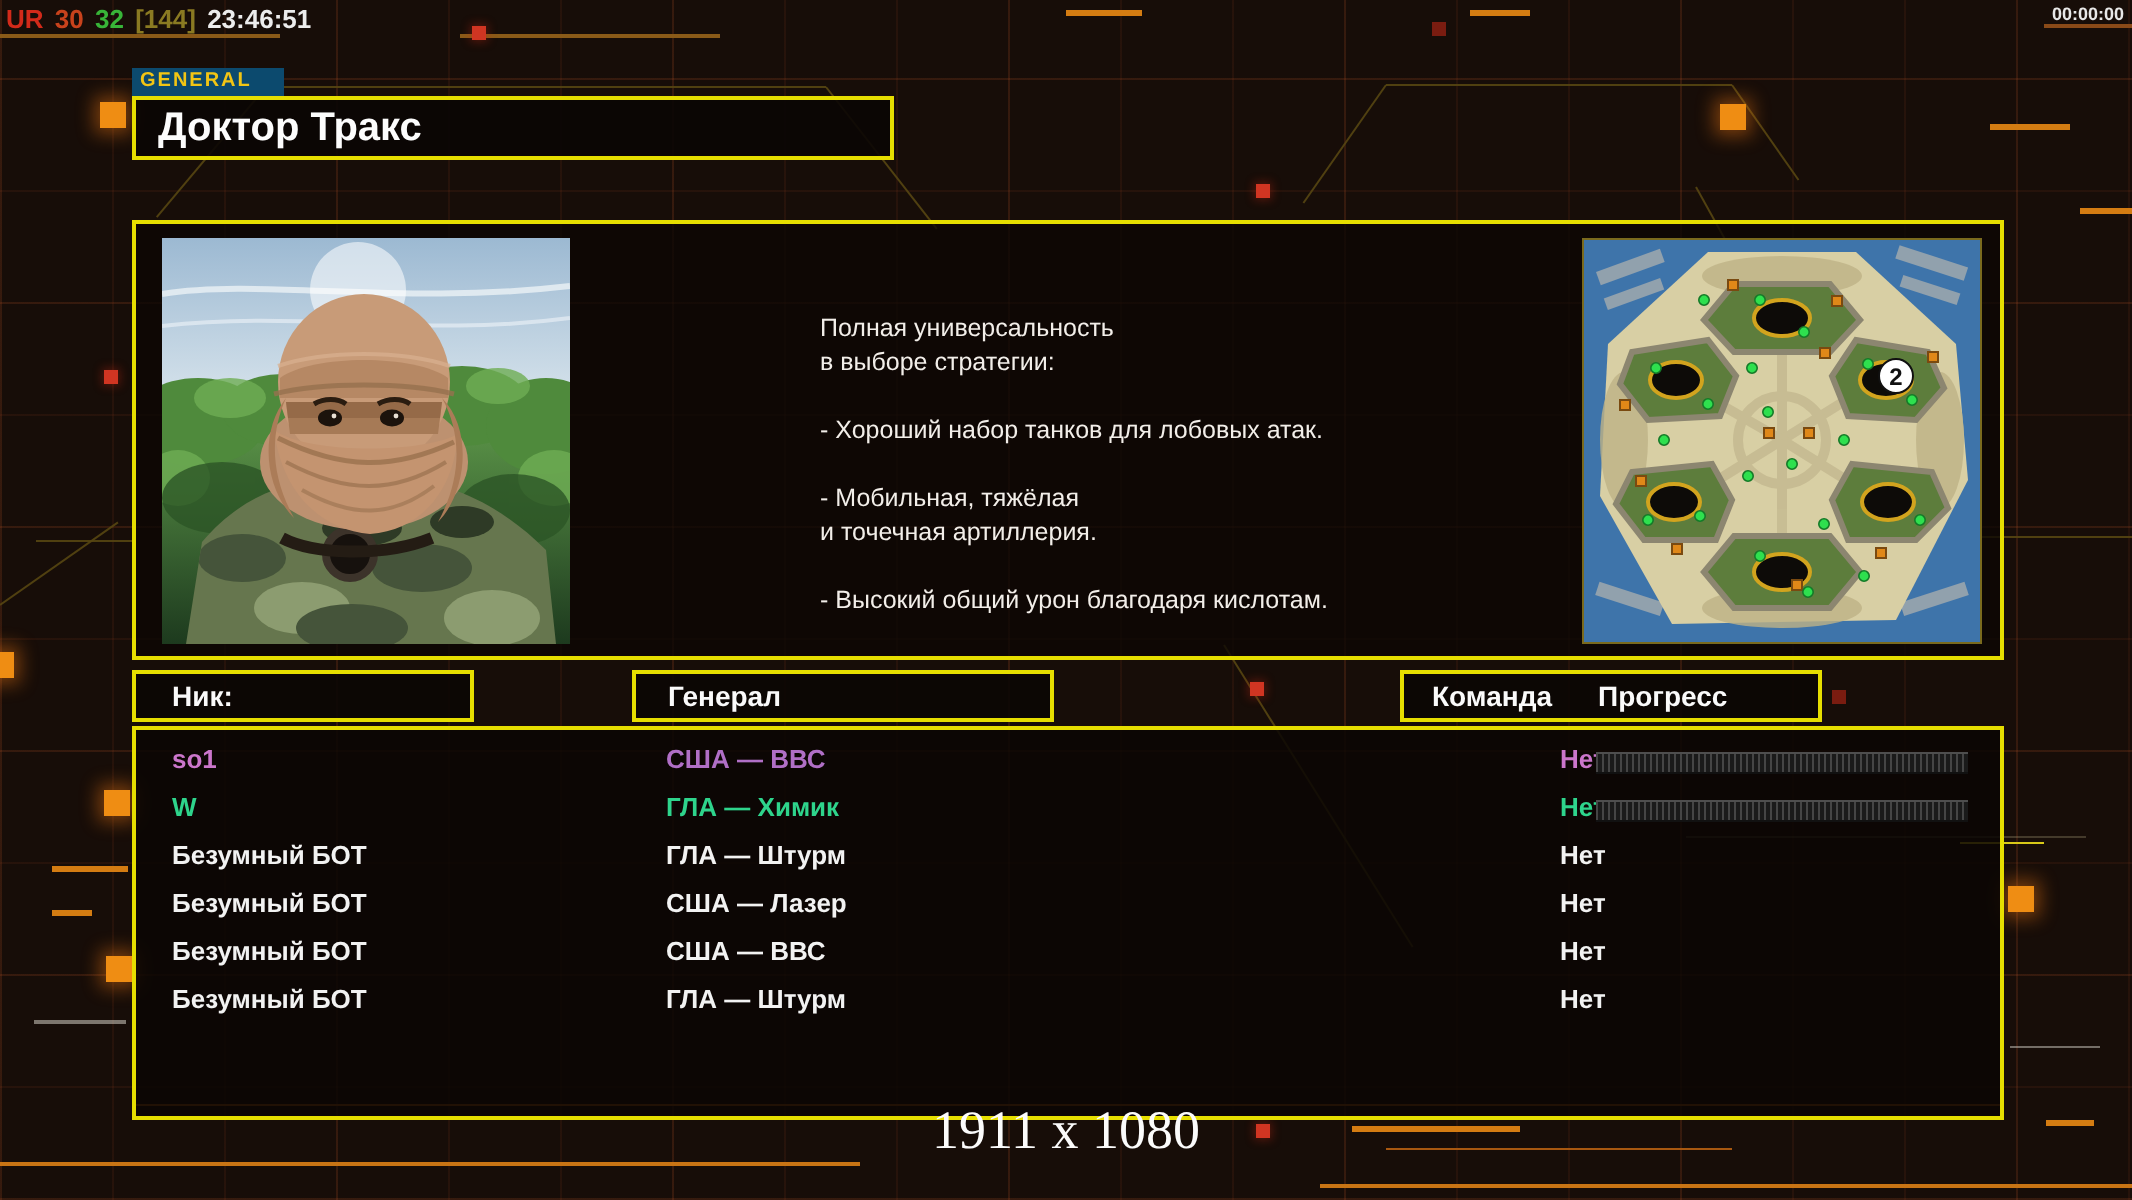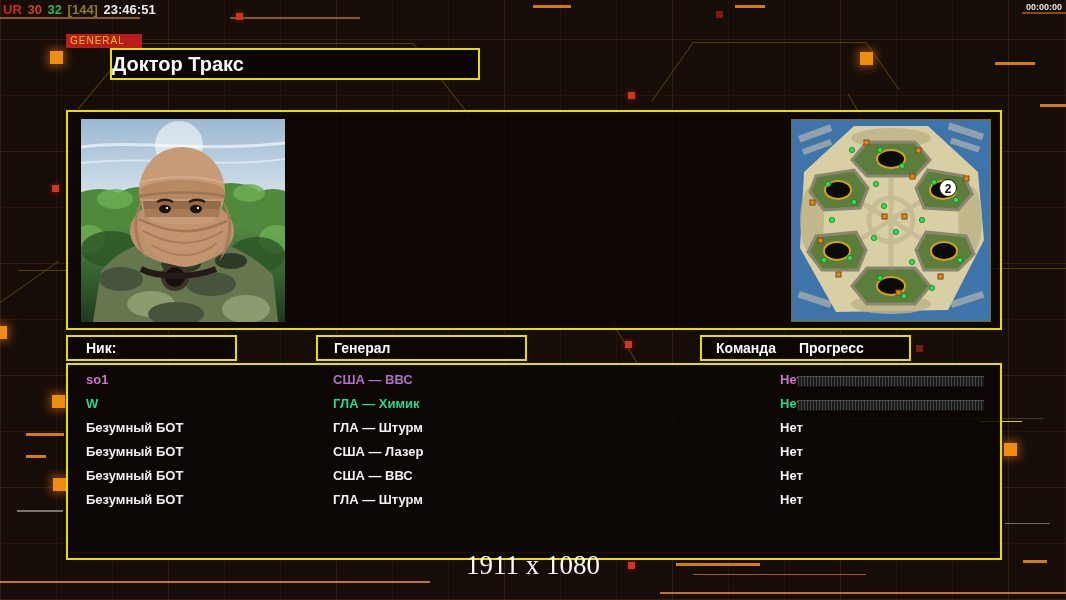--- a/index.html
+++ b/index.html
@@ -29,28 +29,28 @@
   .sq-r{width:7px;height:7px;background:#d03522;box-shadow:0 0 5px 1px rgba(200,40,20,.35);}
   .sq-dr{width:7px;height:7px;background:#7a1c10;}
 
   
   .fps{position:absolute;left:3px;top:2px;z-index:6;font-size:13px;font-weight:bold;letter-spacing:0;}
   .fps span{margin-right:2px;}
   .clock{position:absolute;right:4px;top:2px;z-index:6;font-size:9px;font-weight:bold;color:#e8e8e8;}
 
   .general-tab{
     position:absolute;left:66px;top:34px;z-index:4;
-    width:72px;height:14px;background:#b91c1c;
-    color:#f2c514;font-size:10px;font-weight:normal;letter-spacing:1px;
+    width:72px;height:14px;background:#0c4a6e;
+    color:#f2c514;font-size:10px;font-weight:bold;letter-spacing:1px;
     line-height:14px;padding-left:4px;
   }
   .title-box{
     position:absolute;left:66px;top:48px;z-index:4;
     width:366px;height:28px;border:2px solid #e6de00;background:rgba(10,6,4,.9);
-    line-height:28px;font-size:20px;font-weight:bold;color:#fcfcfc;margin-left:44px;
+    line-height:28px;padding-left:11px;font-size:20px;font-weight:bold;color:#fcfcfc;
   }
   .main-panel{
     position:absolute;left:66px;top:110px;z-index:3;
     width:932px;height:216px;border:2px solid #e6de00;background:rgba(12,6,4,.78);
   }
   .portrait{position:absolute;left:13px;top:7px;width:204px;height:203px;background:#222;}
   .portrait svg{display:block;}
   .gen-desc{
     position:absolute;left:342px;top:44px;width:335px;
     font-size:12.5px;line-height:17px;color:#f2eee9;white-space:pre-line;
@@ -226,20 +226,29 @@
         <path d="M56,96 C60,128 80,146 104,148 C130,146 146,126 148,98 C130,108 72,108 56,96 Z" fill="#c49470"></path>
         <path d="M58,100 C90,116 116,116 146,102" stroke="#9a714e" stroke-width="2.5" fill="none" opacity=".8"></path>
         <path d="M62,112 C92,128 116,128 142,112" stroke="#9a714e" stroke-width="2" fill="none" opacity=".7"></path>
         <path d="M70,126 C95,140 115,140 136,124" stroke="#9a714e" stroke-width="2" fill="none" opacity=".6"></path>
         <path d="M140,80 C156,96 152,128 138,142 C150,120 150,98 140,80 Z" fill="#ab7c58"></path>
         <path d="M62,80 C48,98 52,126 66,140 C54,118 54,98 62,80 Z" fill="#ab7c58"></path>
 
         <path d="M142,116 C160,128 168,146 170,166 L140,150 Z" fill="#b5886300" opacity="0"></path>
       </svg>
     </div>
+    <div class="gen-desc">Полная универсальность
+в выборе стратегии:
+
+- Хороший набор танков для лобовых атак.
+
+- Мобильная, тяжёлая
+и точечная артиллерия.
+
+- Высокий общий урон благодаря кислотам.</div>
     <div class="map-box">
       <svg width="198" height="201" viewBox="0 0 198 201" xmlns="http://www.w3.org/2000/svg">
         <rect x="0" y="0" width="198" height="201" fill="#3e74aa"></rect>
 
         <g fill="#9aa6ae" opacity=".9">
           <rect x="6" y="10" width="34" height="7" transform="rotate(-20 23 13)"></rect>
           <rect x="10" y="24" width="30" height="6" transform="rotate(-20 25 27)"></rect>
           <rect x="156" y="8" width="36" height="7" transform="rotate(18 174 11)"></rect>
           <rect x="158" y="22" width="30" height="6" transform="rotate(18 173 25)"></rect>
           <rect x="6" y="176" width="34" height="7" transform="rotate(18 23 179)"></rect>

